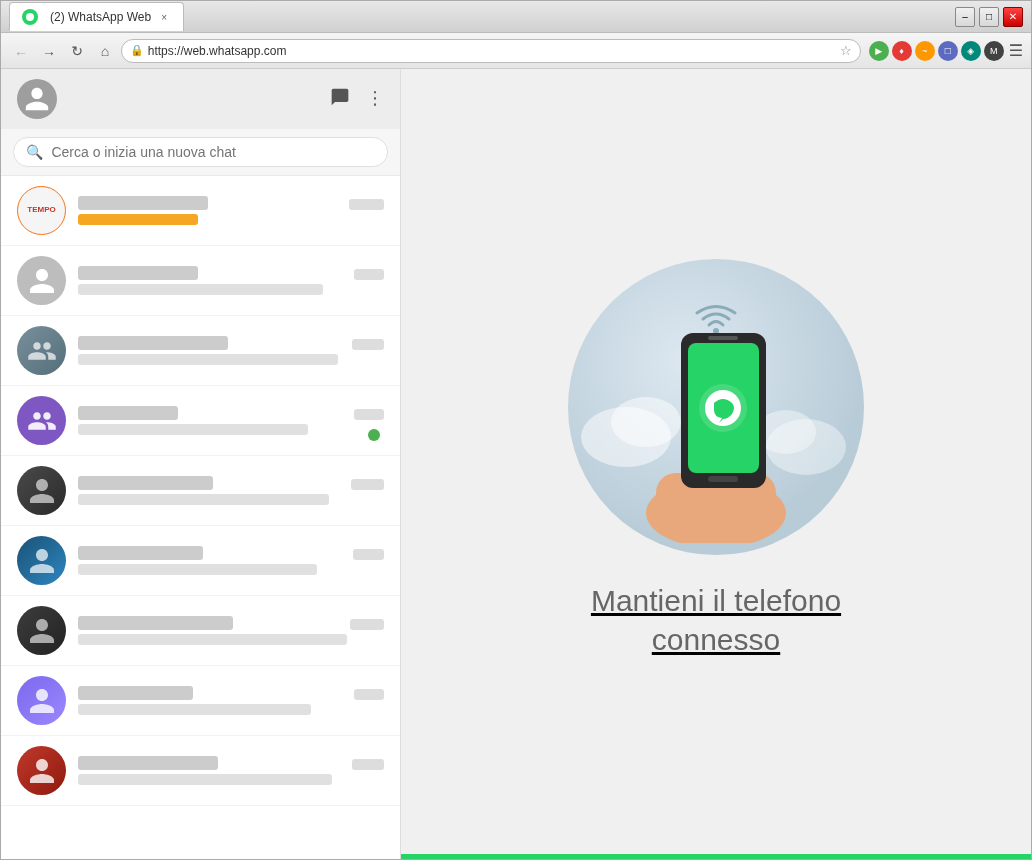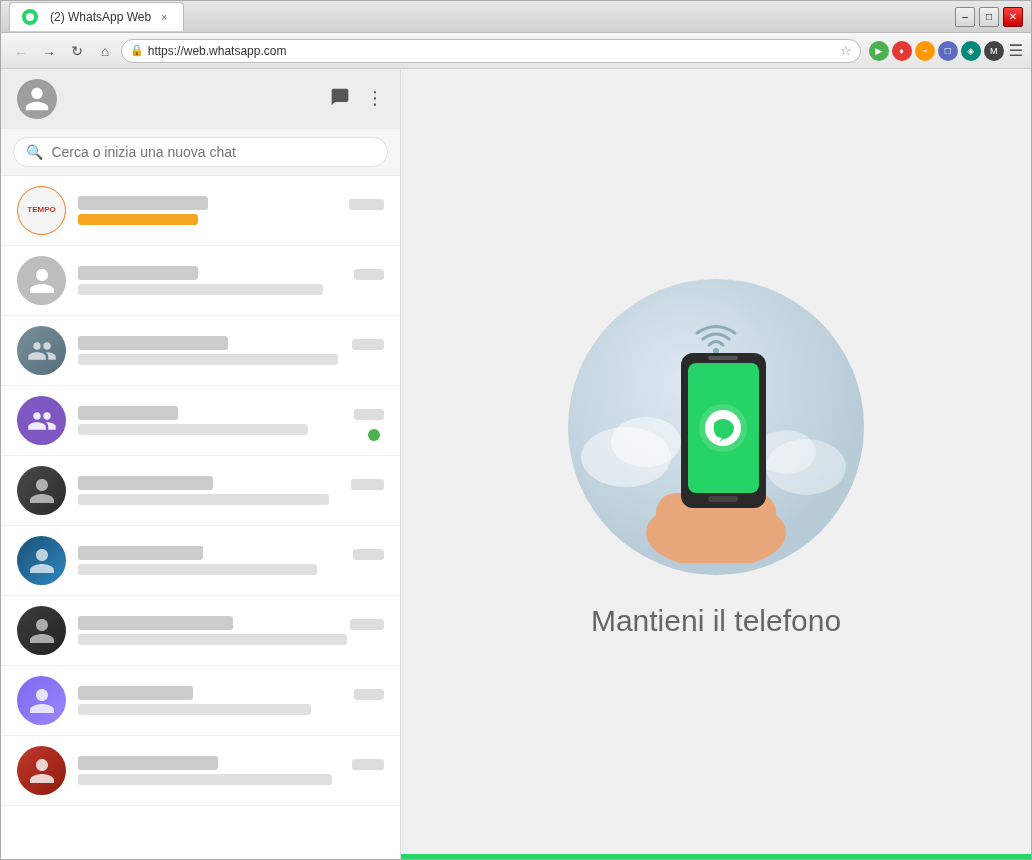--- a/index.html
+++ b/index.html
@@ -52,21 +52,21 @@
     .chat-avatar svg { width: 30px; height: 30px; fill: #fff; }
     .chat-info { flex: 1; min-width: 0; }
     .chat-name-row { display: flex; justify-content: space-between; align-items: baseline; }
     .chat-name { font-size: 17px; color: #333; font-weight: 400; white-space: nowrap; overflow: hidden; text-overflow: ellipsis; max-width: 200px; background: #ccc; height: 14px; border-radius: 3px; }
     .chat-time { font-size: 12px; color: #aaa; white-space: nowrap; background: #ddd; height: 11px; width: 30px; border-radius: 3px; }
     .chat-preview { font-size: 14px; color: #aaa; white-space: nowrap; overflow: hidden; text-overflow: ellipsis; margin-top: 3px; background: #e0e0e0; height: 11px; border-radius: 3px; width: 80%; }
     .chat-preview.highlight { background: #f5a623; }
     .online-dot { width: 12px; height: 12px; background: #4caf50; border-radius: 50%; position: absolute; right: 20px; bottom: 14px; }
 
     
-    .main-panel { flex: 1; background: #f0f0f0; display: flex; flex-direction: column; align-items: center; justify-content: center; position: relative; }
+    .main-panel { flex: 1; background: #f0f0f0; display: flex; flex-direction: column; align-items: center; justify-content: center; position: relative; text-decoration: underline; }
 
     
     .chat-list::-webkit-scrollbar { width: 6px; }
     .chat-list::-webkit-scrollbar-thumb { background: #ccc; border-radius: 3px; }
   </style>
 </head>
 <body>
 
 <div class="browser-window">
 
@@ -319,20 +319,21 @@
 
             <rect x="82" y="23" width="30" height="4" rx="2" fill="#555"></rect>
 
             <rect x="82" y="163" width="30" height="6" rx="3" fill="#444"></rect>
           </svg>
         </div>
       </div>
 
       <h1 style="font-size:30px;color:#666;font-weight:300;text-align:center;line-height:1.3;margin-bottom:12px;">
         <span>Mantieni il telefono</span><br>
+        <span>connesso</span>
       </h1>
 
 
       <div style="position:absolute;bottom:0;left:0;right:0;height:5px;background:#25d366;"></div>
     </div>
 
   </div>
 </div>
 
 </body></html>

